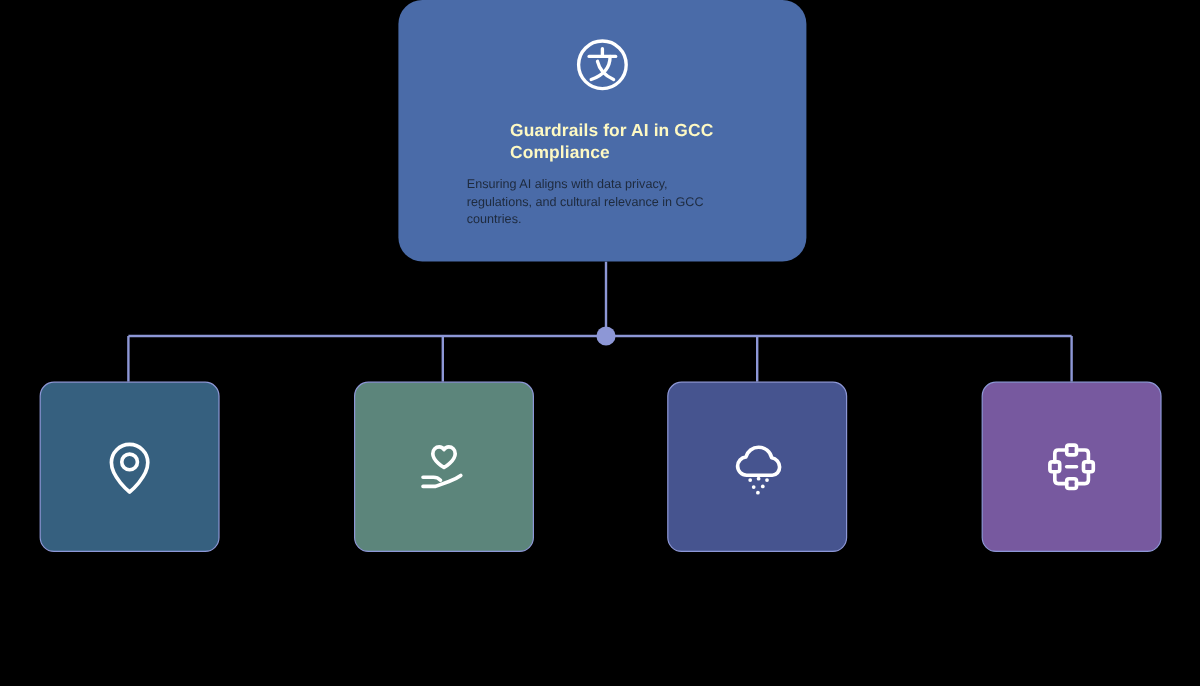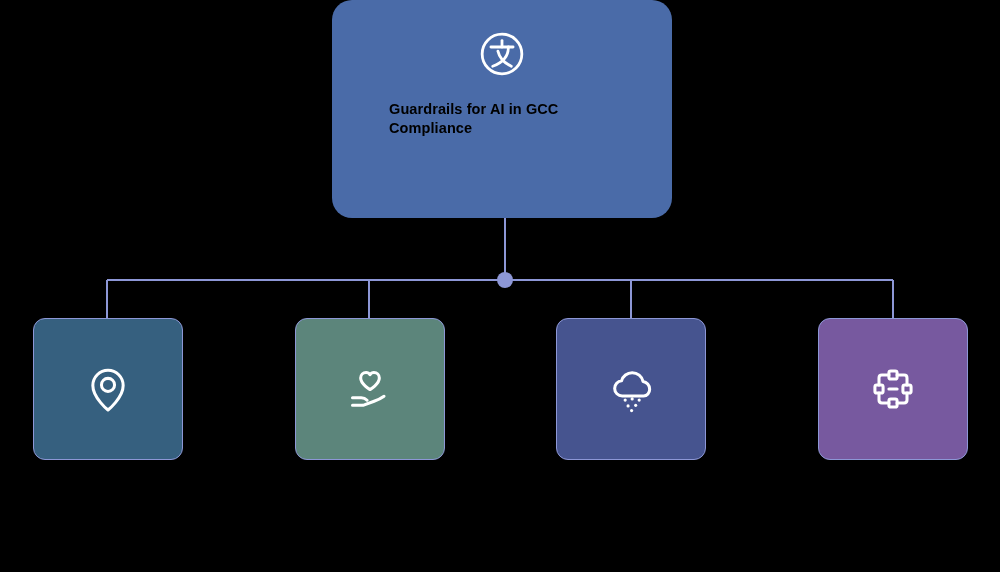--- a/index.html
+++ b/index.html
@@ -134,21 +134,22 @@
           <circle cx="24" cy="24" r="17"></circle>
           <line x1="14.5" y1="18" x2="33.5" y2="18"></line>
           <line x1="24" y1="12.5" x2="24" y2="18"></line>
           <path d="M29.5 18 C29.5 26.5 24.5 31.5 16 34.5"></path>
           <path d="M20.5 21.5 C22 28 26.5 32 32 34.5"></path>
         </svg>
       </span>
     </div>
 
     <div class="root-text">
-      <div class="root-title" style="color: #000000;">Guardrails for AI in GCC Compliance</div>
+      <div class="root-title" style="color: #fef9c3; margin-left: 36px;">Guardrails for AI in GCC Compliance</div>
+      <div class="root-desc" style="color: rgb(30, 42, 61);">Ensuring AI aligns with data privacy, regulations, and cultural relevance in GCC countries.</div>
     </div>
 
   </div>
 
   <div class="child-card pos0" style="background: rgb(54, 96, 127); border-color: rgb(141, 151, 214);">
     <span class="child-icon">
       <svg class="icon-svg" viewBox="0 0 48 48" width="56" height="56" fill="none" stroke="#ffffff" stroke-width="2.6" stroke-linecap="round" stroke-linejoin="round">
         <path d="M24 42 C24 42 37 31.5 37 21 C37 13.8 31.2 8 24 8 C16.8 8 11 13.8 11 21 C11 31.5 24 42 24 42 Z"></path>
         <circle cx="24" cy="20.5" r="5.6"></circle>
       </svg>

